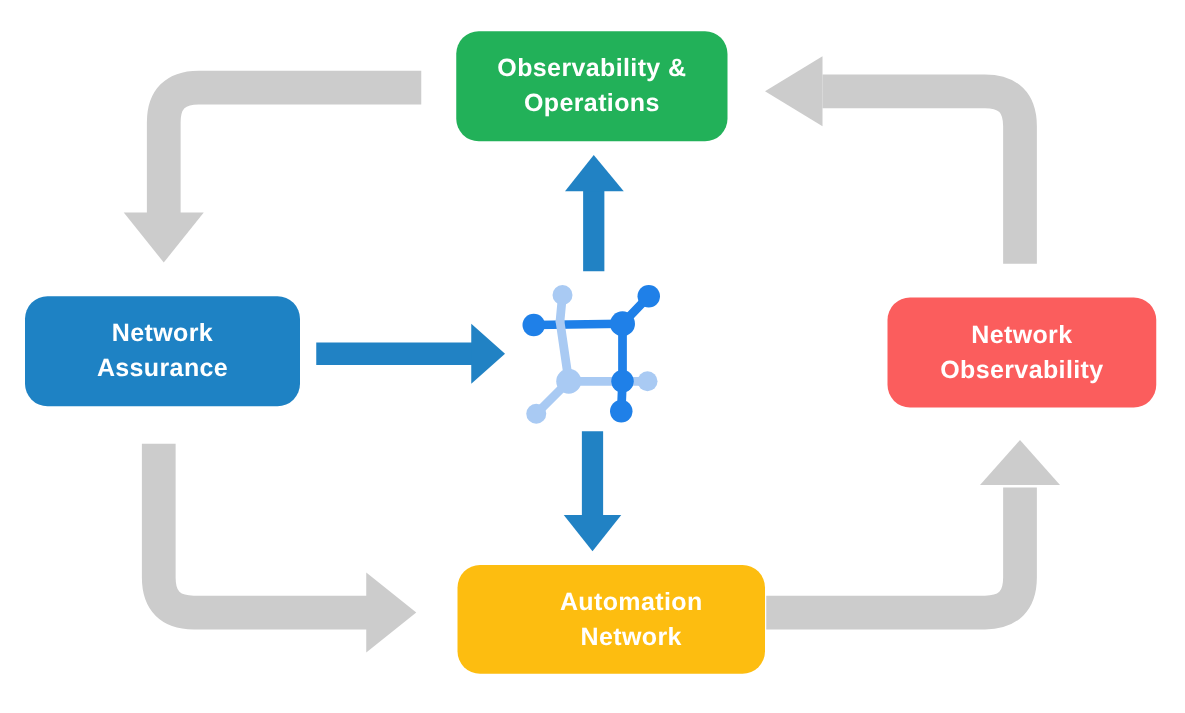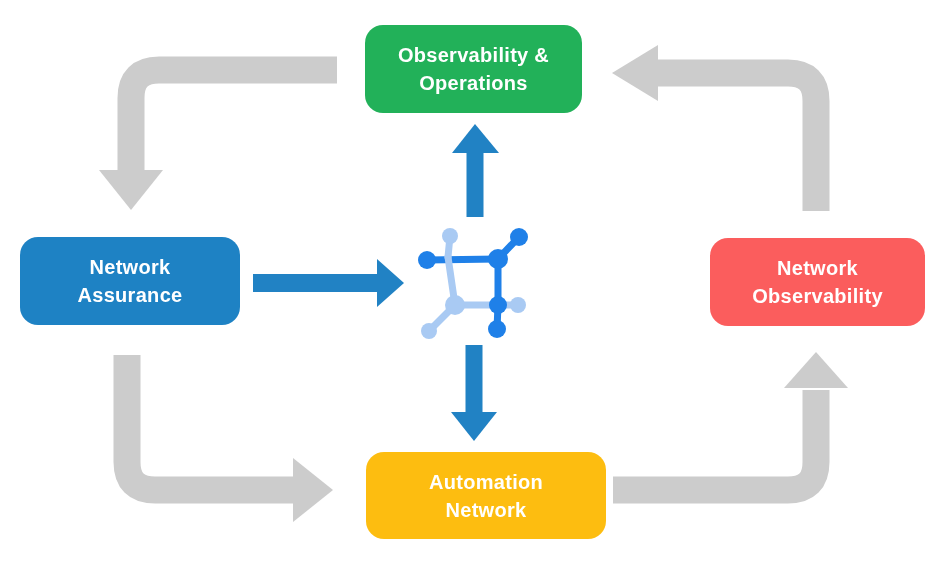--- a/index.html
+++ b/index.html
@@ -111,20 +111,20 @@
     </div>
   </div>
 
   <div class="node" style="left: 710px; top: 238px; width: 215px; height: 88px; background-color: rgb(251, 93, 93);">
     <div class="node-label" style="color: rgb(255, 255, 255);">
       <span>Network</span><br>
       <span>Observability</span>
     </div>
   </div>
 
-  <div class="node" style="left: 366px; top: 452px; width: 240px; height: 87px; background-color: rgb(253, 189, 16);">
+  <div class="node" style="left: 366px; top: 452px; width: 214px; height: 87px; background-color: rgb(253, 189, 16); padding-left: 32px;">
     <div class="node-label" style="color: rgb(255, 255, 255);">
       <span>Automation</span><br>
       <span>Network</span>
     </div>
   </div>
 
 </div>
 
 </body></html>

